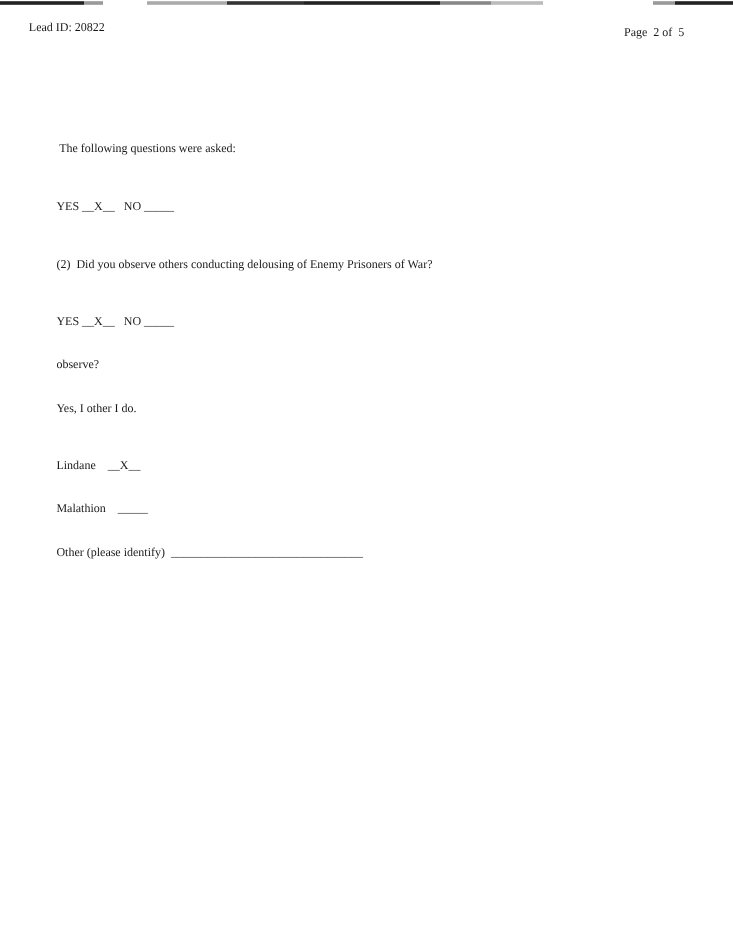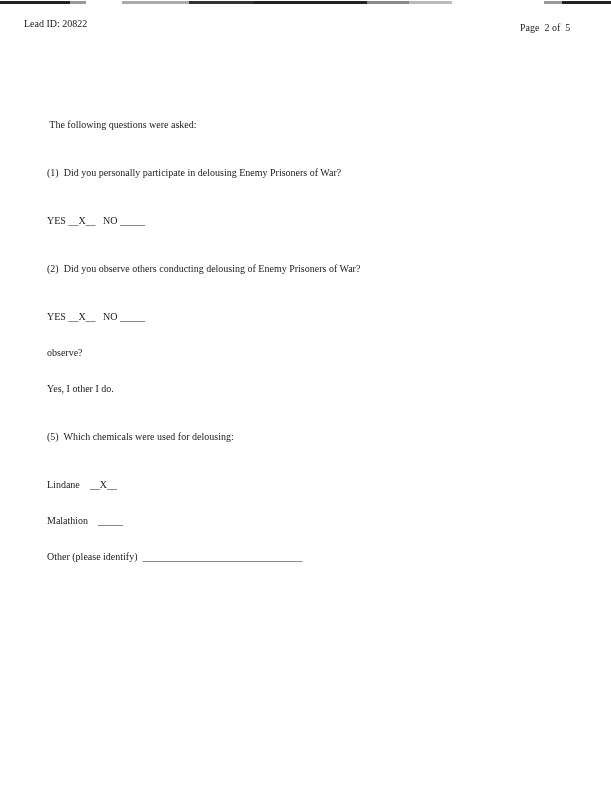--- a/index.html
+++ b/index.html
@@ -70,27 +70,25 @@
 <body>
 
 <div class="page">
   <div class="top-edge"></div>
 
   <div class="hdr-left">Lead ID: 20822</div>
   <div class="hdr-right">Page  2 of  5</div>
 
   <div class="doc-body">
     <div class="ln"> The following questions were asked:</div>
-    <div class="ln mt1">(1)  Did you personally participate in delousing Enemy Prisoners of War?</div>
     <div class="ln mt1">YES __X__   NO _____</div>
     <div class="ln mt1">(2)  Did you observe others conducting delousing of Enemy Prisoners of War?</div>
     <div class="ln mt1">YES __X__   NO _____</div>
     <div class="ln">observe?</div>
     <div class="ln">Yes, I other I do.</div>
-    <div class="ln mt1">(5)  Which chemicals were used for delousing:</div>
     <div class="ln mt1">Lindane    __X__</div>
     <div class="ln">Malathion    _____</div>
     <div class="ln">Other (please identify)  ________________________________</div>
     
     
     
     
     
     
     

